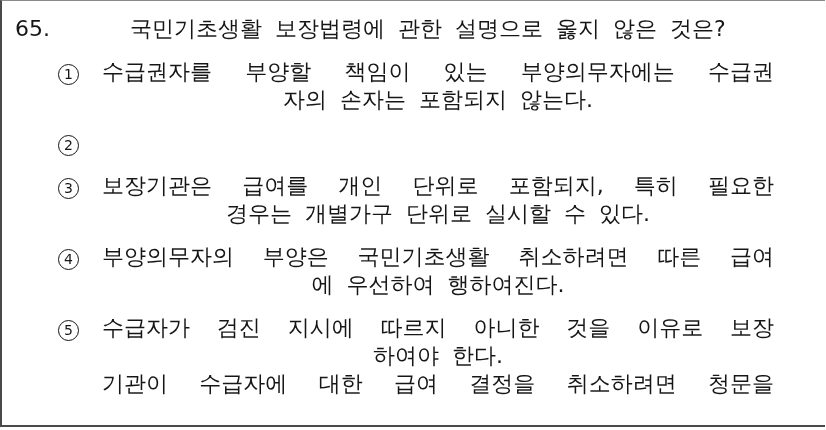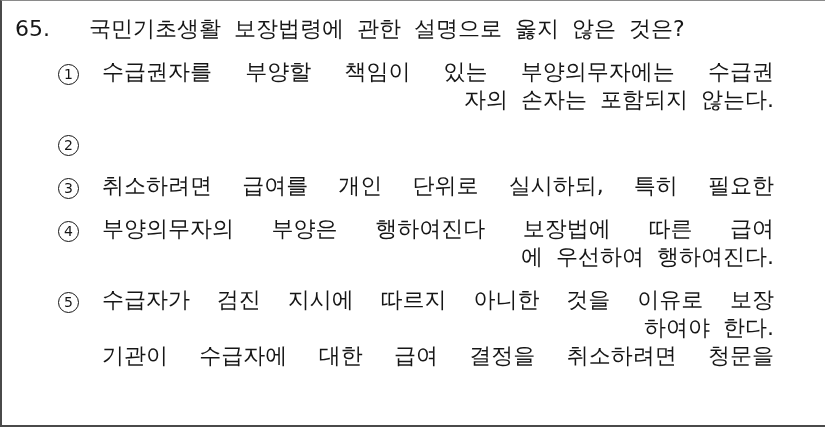--- a/index.html
+++ b/index.html
@@ -30,20 +30,21 @@
   .question {
     font-size: 22px;
     line-height: 28px;
     letter-spacing: 0px;
     word-spacing: 6px;
   }
   .q-head {
     display: flex;
     margin: 14px 0 0 13px;
     white-space: nowrap;
+    gap: 41px;
   }
   .q-num {
     flex: 0 0 46px;
   }
   .q-title {
     flex: 1 1 auto;
     margin-left: 28px;
   }
   .choice {
     display: flex;
@@ -63,21 +64,21 @@
     border: 1.5px solid #161616;
     border-radius: 50%;
     box-sizing: border-box;
     font-size: 14px;
     line-height: 1;
   }
   .lines {
     width: 672px;
   }
   .line {
-    text-align: right;
+    text-align: center;
   }
   .line.justify {
     text-align: justify;
     text-align-last: justify;
     -moz-text-align-last: justify;
   }
 </style>
 </head>
 <body>
 
@@ -104,30 +105,31 @@
         <span class="marker-col"><span class="circle">
               <span>2</span>
             </span></span>
       </div>
 
       <div class="choice">
         <span class="marker-col"><span class="circle">
               <span>3</span>
             </span></span>
         <div class="lines">
-          <div class="line justify">취소하려면 급여를 개인 단위로 실시하되, 특히 필요한</div>
+          <div class="line justify">보장기관은 급여를 개인 단위로 포함되지, 특히 필요한</div>
+          <div class="line">경우는 개별가구 단위로 실시할 수 있다.</div>
         </div>
       </div>
 
       <div class="choice">
         <span class="marker-col"><span class="circle">
               <span>4</span>
             </span></span>
         <div class="lines">
-          <div class="line justify">부양의무자의 부양은 행하여진다 보장법에 따른 급여</div>
+          <div class="line justify">부양의무자의 부양은 국민기초생활 취소하려면 따른 급여</div>
           <div class="line">에 우선하여 행하여진다.</div>
         </div>
       </div>
 
       <div class="choice">
         <span class="marker-col"><span class="circle">
               <span>5</span>
             </span></span>
         <div class="lines">
           <div class="line justify">수급자가 검진 지시에 따르지 아니한 것을 이유로 보장</div>

